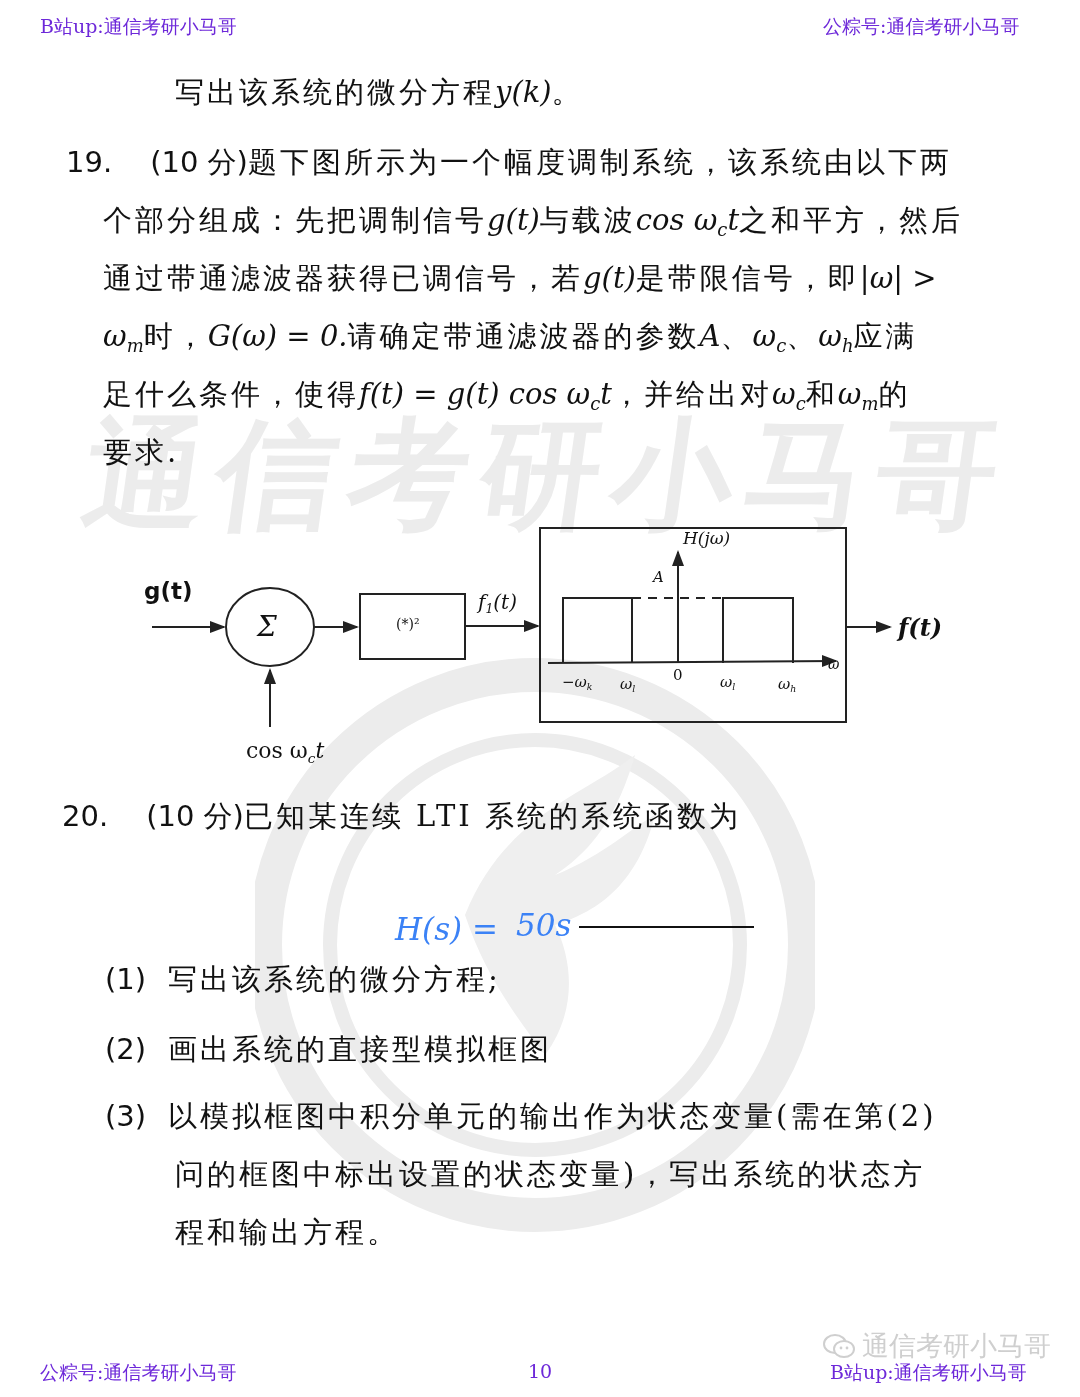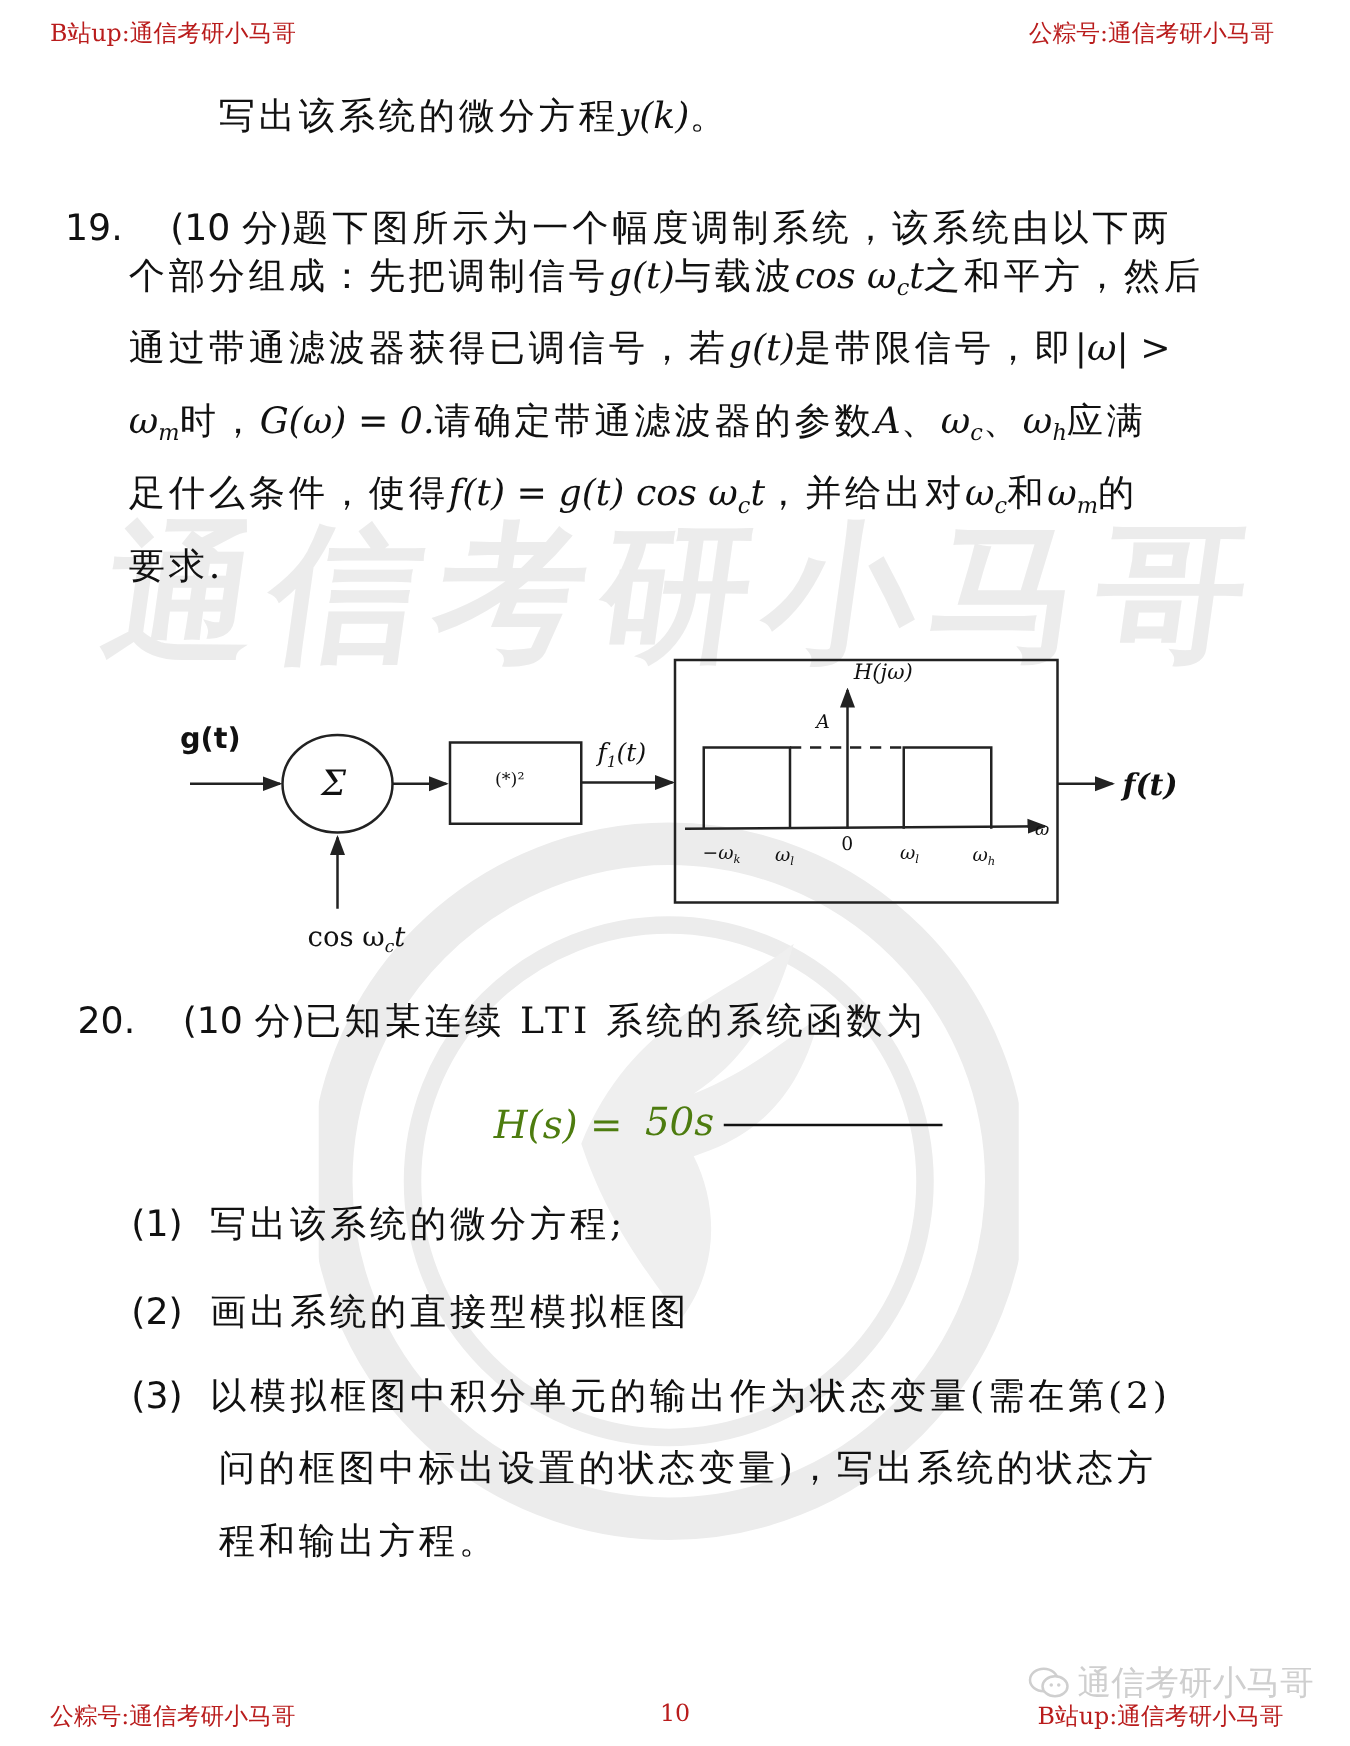--- a/index.html
+++ b/index.html
@@ -12,38 +12,38 @@
     position: absolute; left: 85px; top: 395px; width: 920px;
     font-family: "DejaVu Serif", serif; font-weight: bold;
     font-size: 120px; color: #ececec; letter-spacing: 12px; white-space: nowrap;
     transform: skewX(-8deg);
   }
   .wm-logo {
     position: absolute; left: 255px; top: 495px; width: 560px; height: 900px;
   }
   .hdr, .ftr {
     position: absolute; left: 0; width: 1080px; z-index: 2;
-    font-family: "DejaVu Serif", serif; font-size: 19px; color: #b91c1c;
+    font-family: "DejaVu Serif", serif; font-size: 19px; color: #6d28d9;
   }
   .hdr { top: 14px; height: 28px; }
   .ftr { top: 1360px; height: 30px; }
   .hdr span, .ftr span { position: absolute; white-space: nowrap; }
   .content { position: absolute; left: 0; top: 0; width: 1080px; z-index: 2; }
   .line {
     position: absolute; white-space: nowrap;
     font-family: "DejaVu Serif", serif; font-size: 29px; color: #111; letter-spacing: 3px;
   }
   .qnum { font-family: "DejaVu Sans", sans-serif; letter-spacing: 0; }
   .m { font-family: "DejaVu Serif", serif; font-style: italic; letter-spacing: 0; }
   sub { font-size: 0.62em; vertical-align: -0.35em; line-height: 0; }
   sup { font-size: 0.62em; vertical-align: 0.6em; line-height: 0; }
   .formula {
     position: absolute; left: 395px; top: 852px; height: 95px;
-    display: flex; align-items: center; z-index: 2;
-    font-family: "DejaVu Serif", serif; font-size: 31px; color: #4d7c0f;
+    display: flex; align-items: flex-end; z-index: 2;
+    font-family: "DejaVu Serif", serif; font-size: 31px; color: #3b82f6;
   }
   .frac { display: inline-flex; flex-direction: row; align-items: center; margin-left: 10px; }
   .frac .num { padding: 0 8px 4px; }
   .frac .bar { width: 175px; border-top: 2px solid #111; }
   .frac .den { padding: 4px 8px 0; }
   .diagram { position: absolute; left: 130px; top: 520px; width: 840px; height: 260px; z-index: 2; }
   .dl { position: absolute; white-space: nowrap; font-family: "DejaVu Serif", serif; color: #111; }
   .wechat {
     position: absolute; left: 822px; top: 1328px; z-index: 2;
     font-family: "DejaVu Sans", sans-serif; font-size: 27px; color: #cfcfcf;
@@ -64,21 +64,21 @@
   <span style="left:40px;">B站up:通信考研小马哥</span>
   <span style="left:823px;">公粽号:通信考研小马哥</span>
 </div>
 
 <div class="content">
 
   <div class="line" style="left:175px; top:73px;">
     <span>写出该系统的微分方程</span><span class="m">y(k)</span><span>。</span>
   </div>
 
-  <div class="line" style="left:52px; top:143px;margin-top:20px;">
+  <div class="line" style="left:66px; top:143px;">
     <span class="qnum">19.</span><span style="display:inline-block;width:38px;"></span><span class="qnum">(10 分)</span><span>题下图所示为一个幅度调制系统，该系统由以下两</span>
   </div>
   <div class="line" style="left:103px; top:201px;">
     <span>个部分组成：先把调制信号</span><span class="m">g(t)</span><span>与载波</span><span class="m">cos ω</span><sub class="m">c</sub><span class="m">t</span><span>之和平方，然后</span>
   </div>
   <div class="line" style="left:103px; top:259px;">
     <span>通过带通滤波器获得已调信号，若</span><span class="m">g(t)</span><span>是带限信号，即</span><span class="m">|ω| &gt;</span>
   </div>
   <div class="line" style="left:103px; top:317px;">
     <span class="m">ω</span><sub class="m">m</sub><span>时，</span><span class="m">G(ω) = 0.</span><span>请确定带通滤波器的参数</span><span class="m">A</span><span>、</span><span class="m">ω</span><sub class="m">c</sub><span>、</span><span class="m">ω</span><sub class="m">h</sub><span>应满</span>

